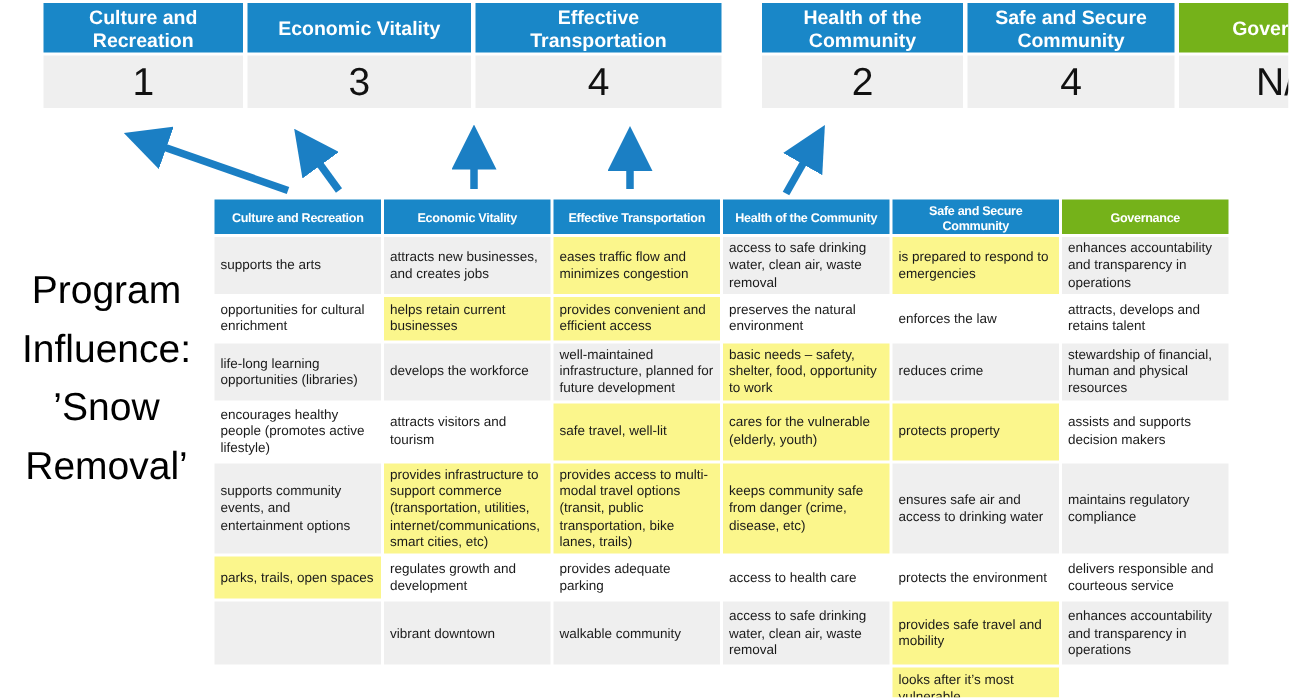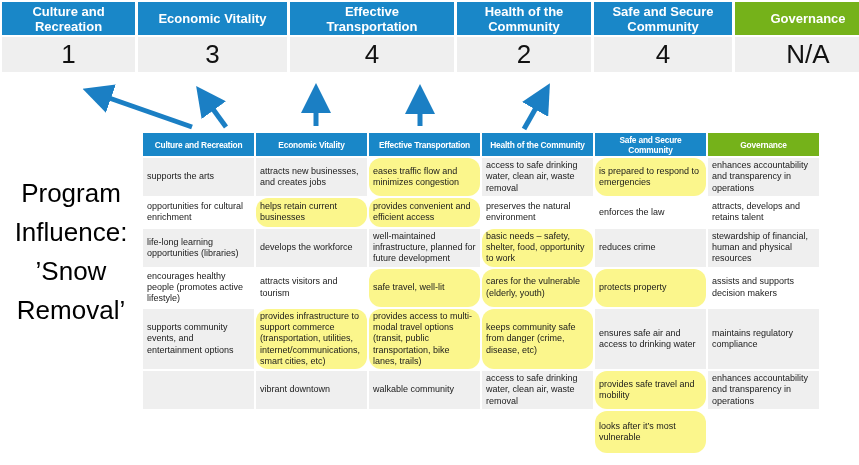--- a/index.html
+++ b/index.html
@@ -34,51 +34,51 @@
     width:107px;background:#1987C8;color:#fff;font-weight:bold;font-size:8.4px;
     line-height:10px;letter-spacing:-0.2px;text-align:center;vertical-align:middle;
     height:21px;padding:1px 2px;
   }
   #matrix th.green{background:#75B21A;}
   #matrix td{
     font-size:9px;line-height:11.3px;padding:2px 4px;vertical-align:middle;
     color:#1a1a1a;background:#fff;word-wrap:break-word;
   }
   #matrix tbody tr.gray td{background:#EFEFEF;}
-  #matrix tbody td.hl{background:#FBF68C !important;border-radius:12px;}
+  #matrix tbody td.hl{background:#FBF68C !important;}
   #matrix tbody tr:nth-child(1){height:35px;}
   #matrix tbody tr:nth-child(2){height:29px;margin-left:24px;}
   #matrix tbody tr:nth-child(3){height:34px;}
   #matrix tbody tr:nth-child(4){height:28px;margin-left:35px;}
   #matrix tbody tr:nth-child(5){height:56px;}
   #matrix tbody tr:nth-child(6){height:28px;}
   #matrix tbody tr:nth-child(7){height:42px;}
   #matrix tbody tr:nth-child(8){height:28px;}
 </style>
 </head>
 <body>
 
 <div id="slide">
 
   <div id="summary-band">
-      <div class="sum-col" style="width: 133px;">
+      <div class="sum-col" style="width: 133px; margin-left: 27px;">
         <div class="sum-head">Culture and
 Recreation</div>
         <div class="sum-val">1</div>
       </div>
       <div class="sum-col" style="width: 149px;">
         <div class="sum-head">Economic Vitality</div>
         <div class="sum-val">3</div>
       </div>
       <div class="sum-col" style="width: 164px;">
         <div class="sum-head">Effective
 Transportation</div>
         <div class="sum-val">4</div>
       </div>
-      <div class="sum-col" style="width: 134px;">
+      <div class="sum-col" style="width: 134px; margin-left: 24px;">
         <div class="sum-head">Health of the
 Community</div>
         <div class="sum-val">2</div>
       </div>
       <div class="sum-col" style="width: 138px;">
         <div class="sum-head">Safe and Secure
 Community</div>
         <div class="sum-val">4</div>
       </div>
       <div class="sum-col green" style="width: 146px;">
@@ -151,20 +151,28 @@
             <td>assists and supports decision makers</td>
           </tr>
           <tr class="gray">
             <td>supports community events, and entertainment options</td>
             <td class="hl">provides infrastructure to support commerce (transportation, utilities, internet/communications, smart cities, etc)</td>
             <td class="hl">provides access to multi-modal travel options (transit, public transportation, bike lanes, trails)</td>
             <td class="hl">keeps community safe from danger (crime, disease, etc)</td>
             <td>ensures safe air and access to drinking water</td>
             <td>maintains regulatory compliance</td>
           </tr>
+          <tr>
+            <td class="hl">parks, trails, open spaces</td>
+            <td>regulates growth and development</td>
+            <td>provides adequate parking</td>
+            <td>access to health care</td>
+            <td>protects the environment</td>
+            <td>delivers responsible and courteous service</td>
+          </tr>
           <tr class="gray">
             <td></td>
             <td>vibrant downtown</td>
             <td>walkable community</td>
             <td>access to safe drinking water, clean air, waste removal</td>
             <td class="hl">provides safe travel and mobility</td>
             <td>enhances accountability and transparency in operations</td>
           </tr>
           <tr>
             <td></td>

